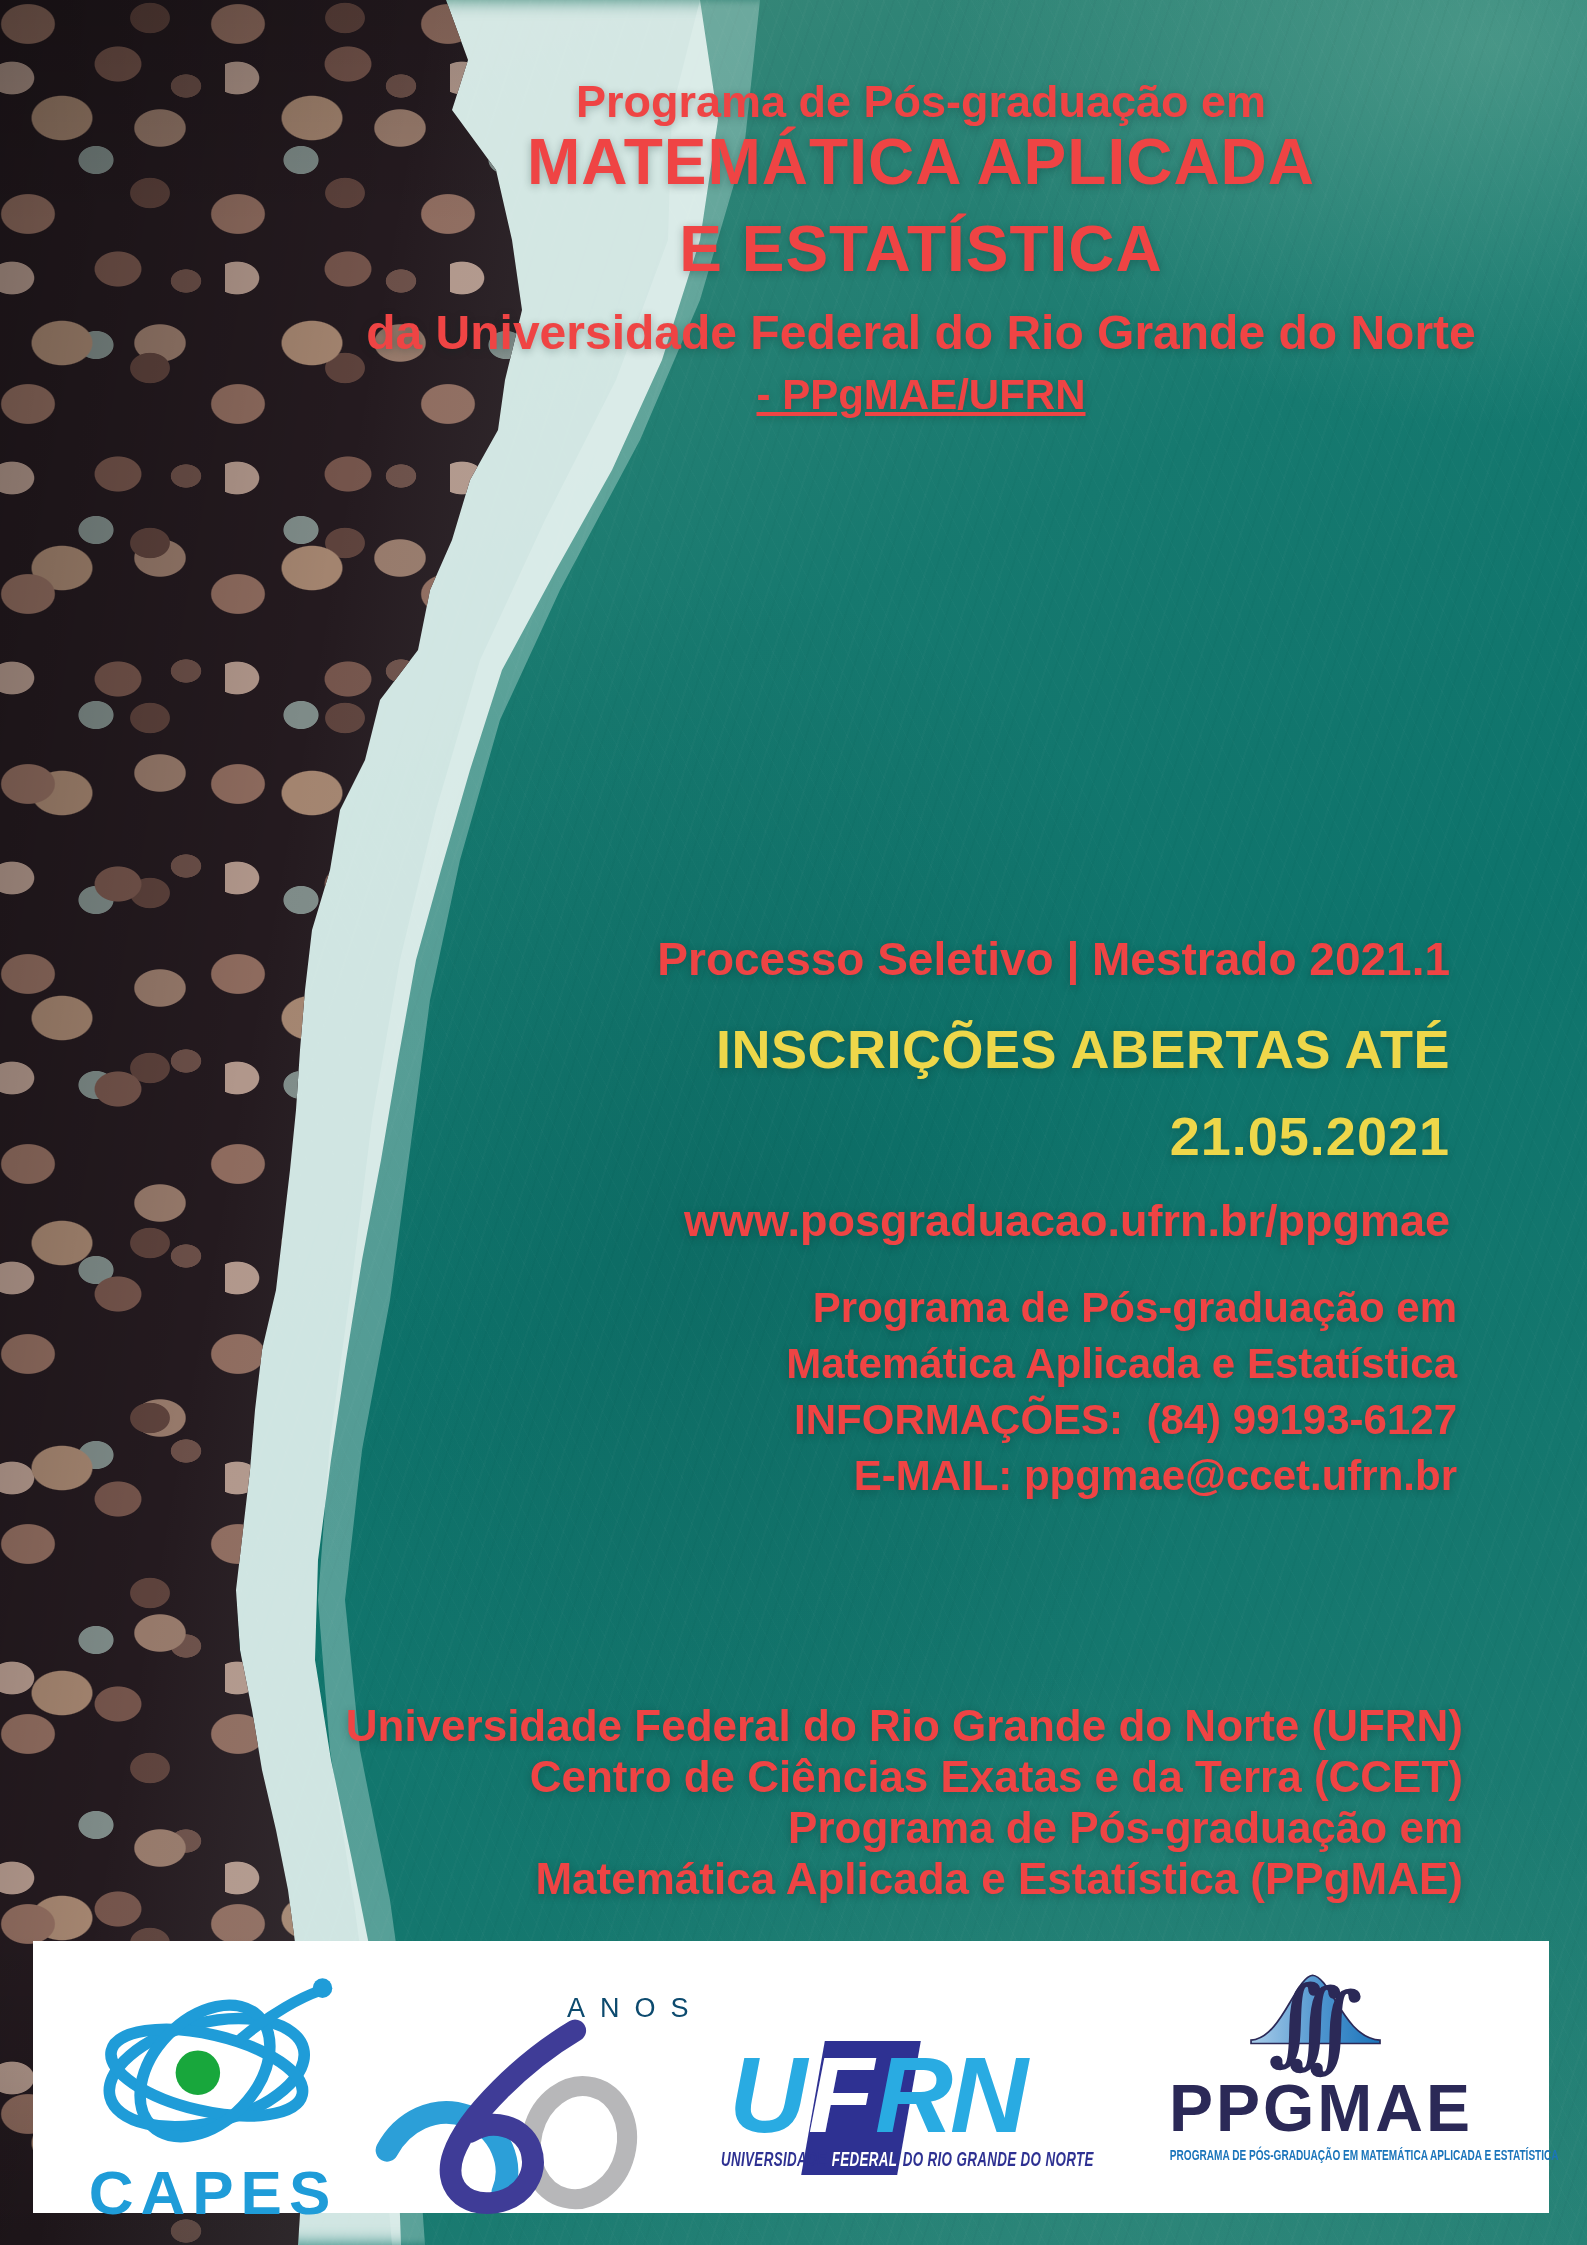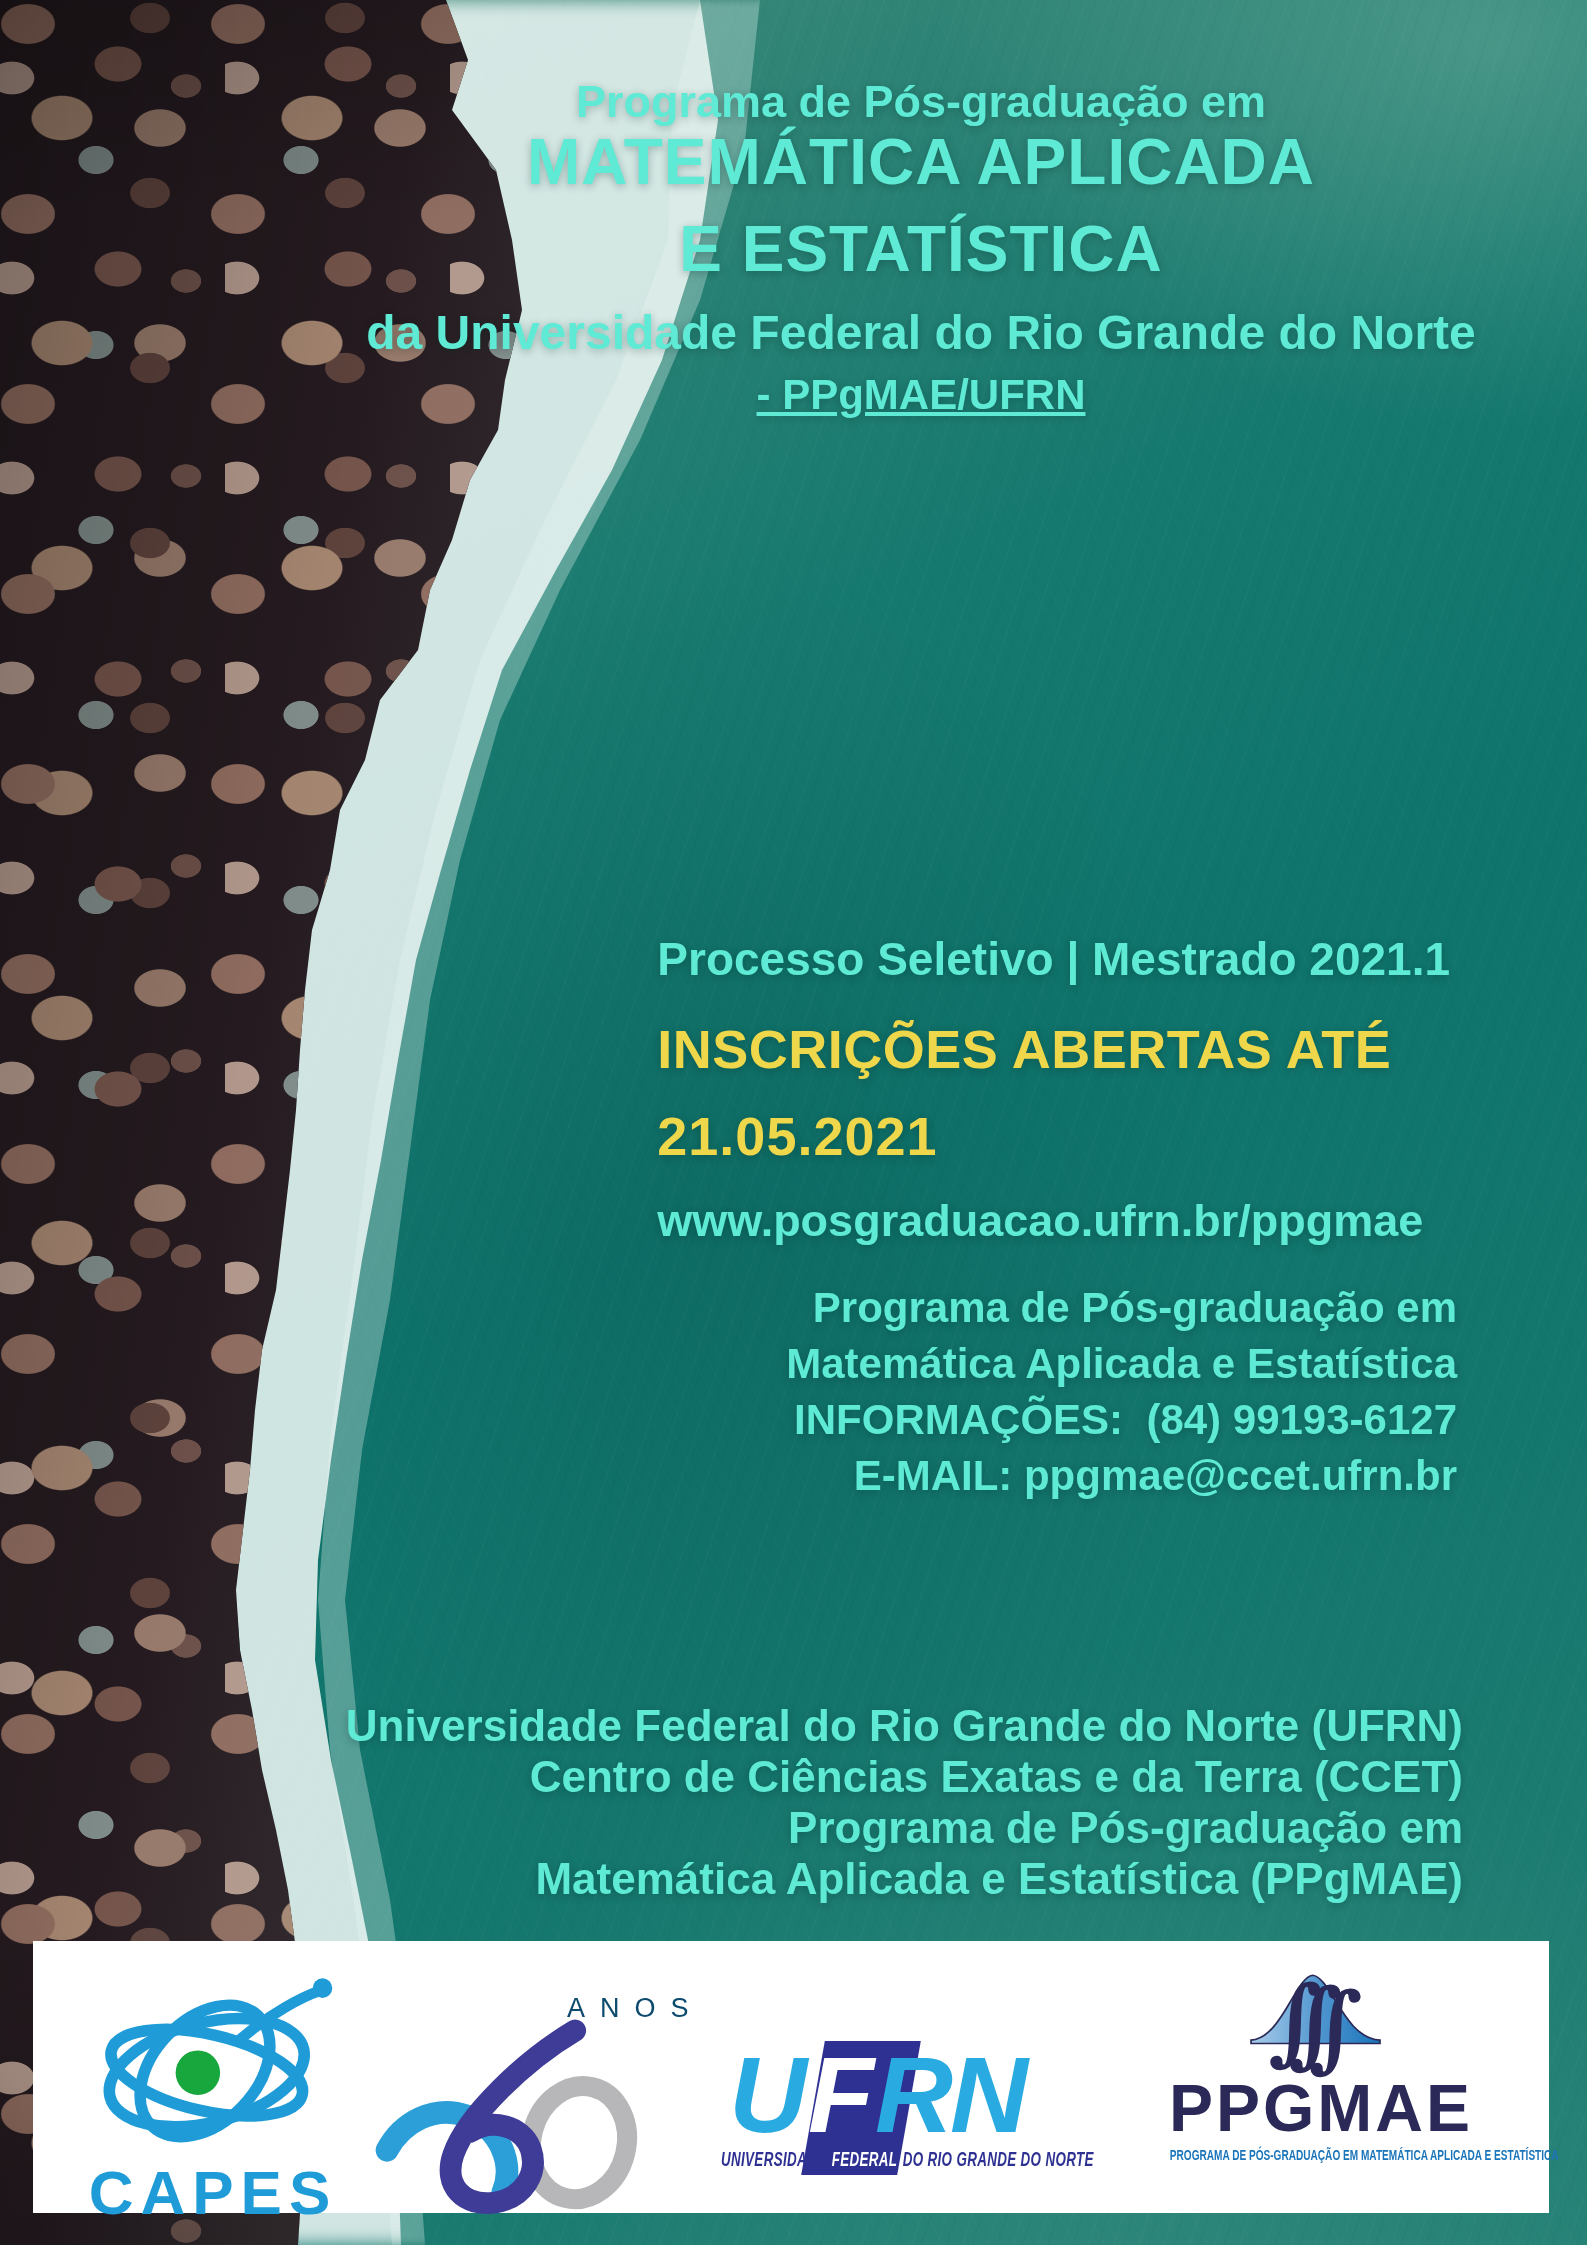--- a/index.html
+++ b/index.html
@@ -54,32 +54,32 @@
     background-size:210px 190px,230px 205px,250px 225px,195px 175px,240px 215px,205px 185px,225px 200px,215px 195px;
     clip-path:polygon(0 0,446px 0,468px 60px,452px 110px,496px 170px,512px 240px,522px 310px,505px 380px,498px 430px,470px 480px,452px 540px,430px 590px,418px 650px,380px 700px,365px 760px,340px 810px,330px 870px,312px 930px,305px 990px,300px 1050px,296px 1110px,290px 1170px,283px 1230px,276px 1290px,262px 1350px,255px 1410px,250px 1470px,243px 1530px,236px 1590px,240px 1650px,252px 1710px,262px 1770px,276px 1830px,288px 1890px,296px 1950px,303px 2010px,306px 2080px,304px 2150px,298px 2245px,0 2245px);
   }
   .bg-rocks::after{
     content:"";position:absolute;inset:0;
     background:
       linear-gradient(100deg, rgba(0,0,0,.30), rgba(0,0,0,0) 45%, rgba(215,230,225,.16) 94%),
       linear-gradient(to bottom, rgba(0,0,0,.14), transparent 10% 86%, rgba(0,0,0,.20));
   }
   
-  .on-water{color:#5eead4;text-shadow:0 2px 8px rgba(8,40,35,.30);}
+  .on-water{color:#ef4444;text-shadow:0 2px 8px rgba(8,40,35,.30);}
   .header{
     position:absolute;left:290px;right:35px;top:78px;
     text-align:center;line-height:1.05;
   }
   .header .kicker{font-size:45px;letter-spacing:0;}
   .header .title{font-size:64px;letter-spacing:1px;margin-top:4px;line-height:1.04;}
   .header .title2{font-size:64px;letter-spacing:1px;margin-top:20px;line-height:1.04;}
   .header .sub{font-size:48px;margin-top:22px;line-height:1.22;}
   .header .sub2{font-size:42px;margin-top:6px;line-height:1.22;text-decoration:underline;}
 
-  .selection{position:absolute;right:137px;top:935px;}
+  .selection{position:absolute;right:137px;top:935px;text-align:right;}
   .selection .process{font-size:46px;line-height:1.05;}
   .selection .open-until{font-size:54px;line-height:1.05;margin-top:38px;letter-spacing:.5px;}
   .selection .deadline{font-size:54px;line-height:1.05;margin-top:30px;letter-spacing:1px;}
   .selection .url{font-size:45px;line-height:1.05;margin-top:32px;}
   .yellow{color:var(--accent,#EED74A);text-shadow:0 2px 8px rgba(8,40,35,.30);}
 
   .contact{position:absolute;right:130px;top:1280px;text-align:right;font-size:42px;line-height:56px;}
   .institution{position:absolute;right:124px;top:1700px;text-align:right;font-size:44px;line-height:51px;}
 
   

